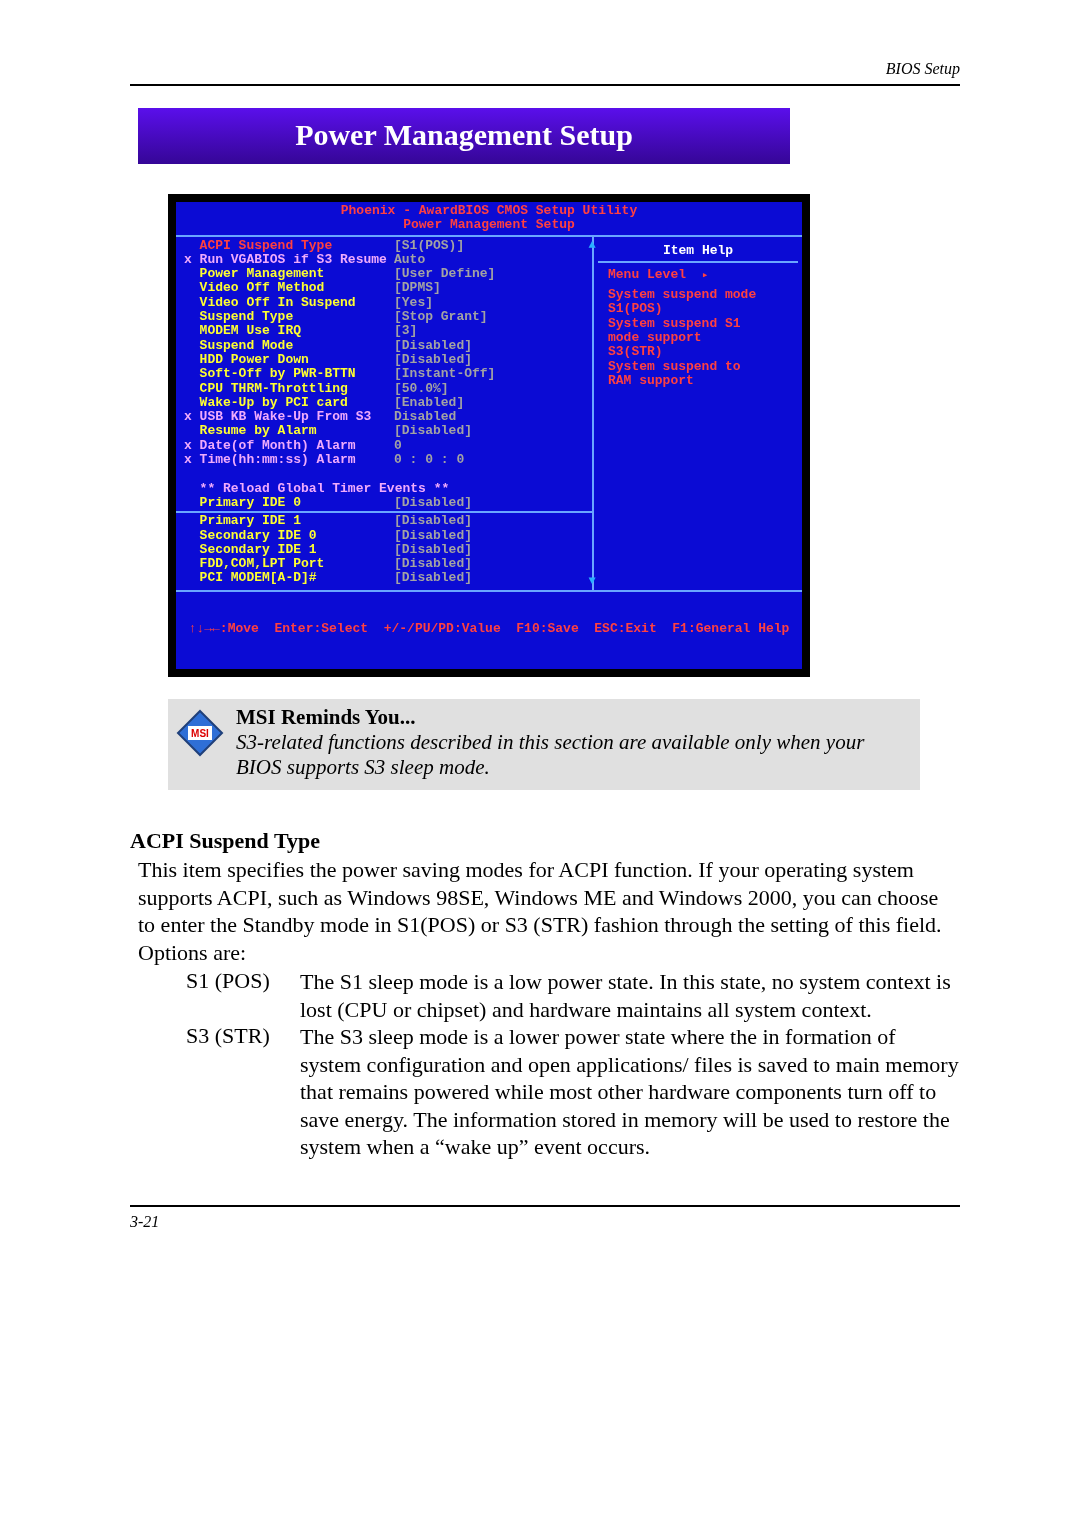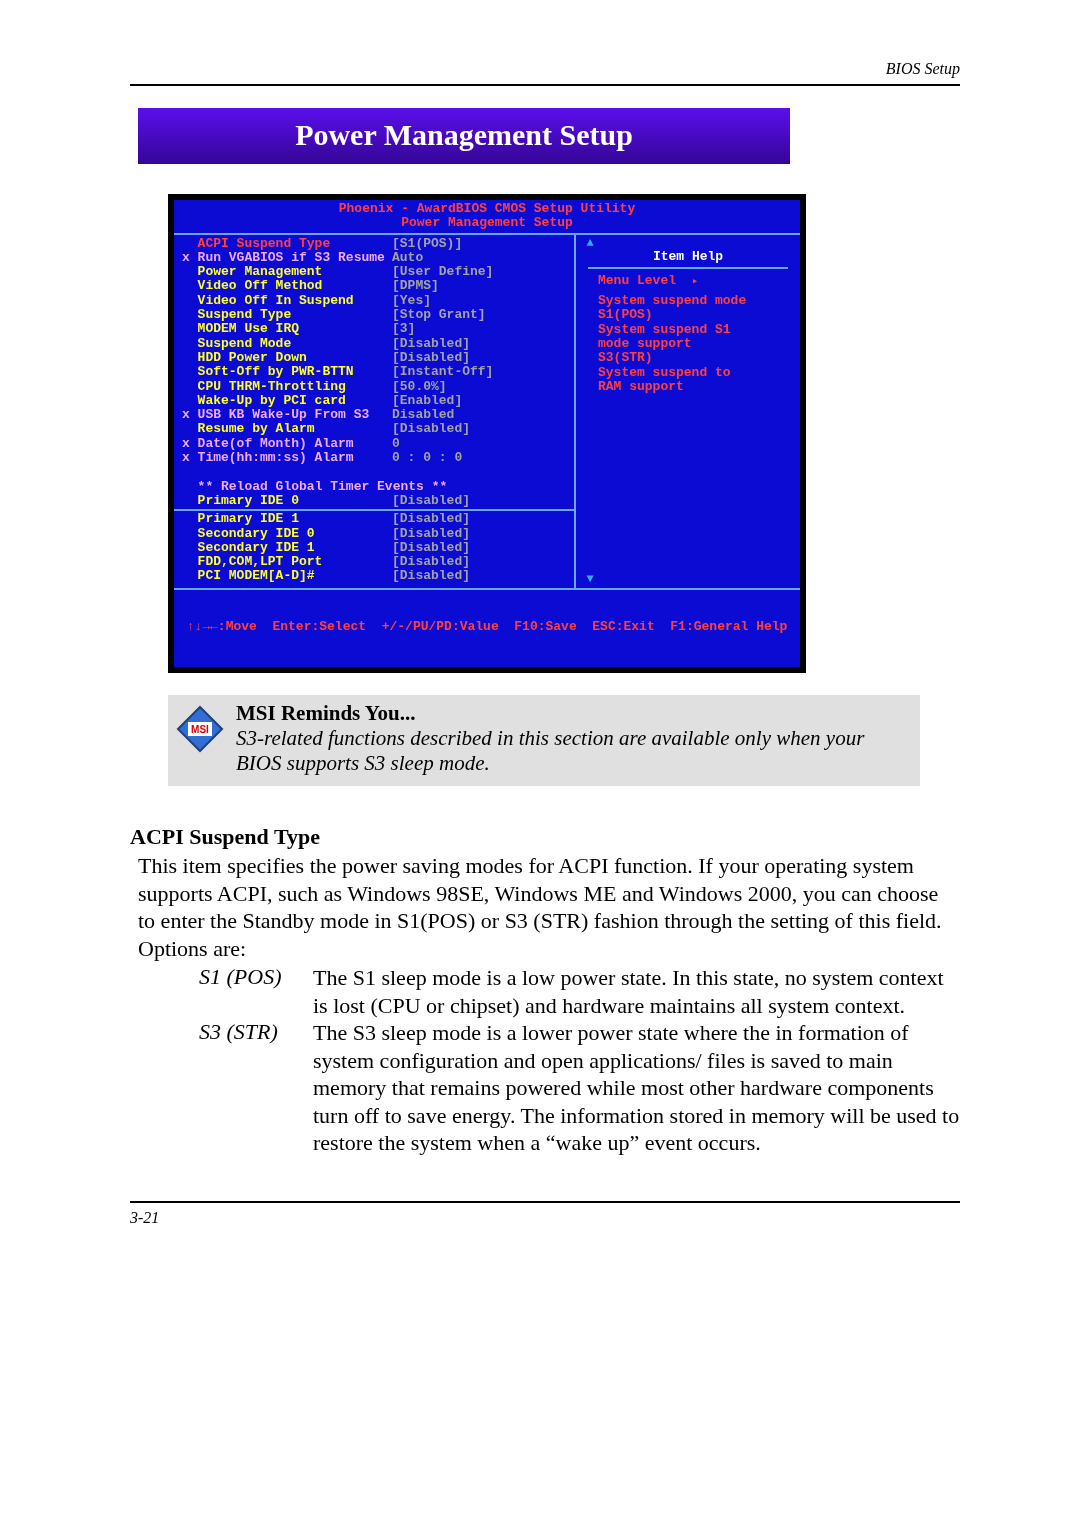--- a/index.html
+++ b/index.html
@@ -32,21 +32,21 @@
     font-size: 30px;
     font-weight: bold;
     text-align: center;
     padding: 10px 0 12px;
   }
   
   .bios-wrap {
     width: 626px;
     margin: 30px 0 0 38px;
     background: #0b0bd4;
-    border: 6px solid #000000;
+    border: 8px solid #000000;
     font-family: "Lucida Console", "Courier New", monospace;
     font-size: 13px;
     font-weight: bold;
     line-height: 1.1;
     color: #ffffff;
   }
   .bios-head {
     text-align: center;
     color: #ff4040;
     padding: 2px 0;
@@ -58,21 +58,21 @@
     position: relative;
   }
   .bios-left {
     flex: 1 1 auto;
     padding: 2px 6px 4px 8px;
     border-right: 2px solid #6aa6ff;
   }
   .bios-right {
     width: 200px;
     color: #ff4040;
-    padding: 12px;
+    padding: 4px;
   }
   .bios-right .help-title {
     color:#fff;
     text-align:center;
     padding: 3px 0;
     border-bottom: 2px solid #6aa6ff;
   }
   .bios-right .help-body {
     padding: 5px 10px 6px;
   }
@@ -134,21 +134,21 @@
   .body-p {
     font-size: 22px;
     line-height: 1.25;
     margin: 0 0 2px 8px;
   }
   .def-table {
     font-size: 22px;
     margin-left: 56px;
   }
   .def-row { display:flex; }
-  .def-term { font-style: italic; width: 114px; flex:0 0 auto;margin-left:13px;}
+  .def-term { width: 114px; flex:0 0 auto;}
   .def-desc { flex:1; line-height:1.25;}
   .foot-rule {
     border-top: 2px solid #000;
     margin: 44px 0 6px;
   }
   .page-num {
     text-align: left;
     font-style: italic;
     font-size: 16px;
   }

